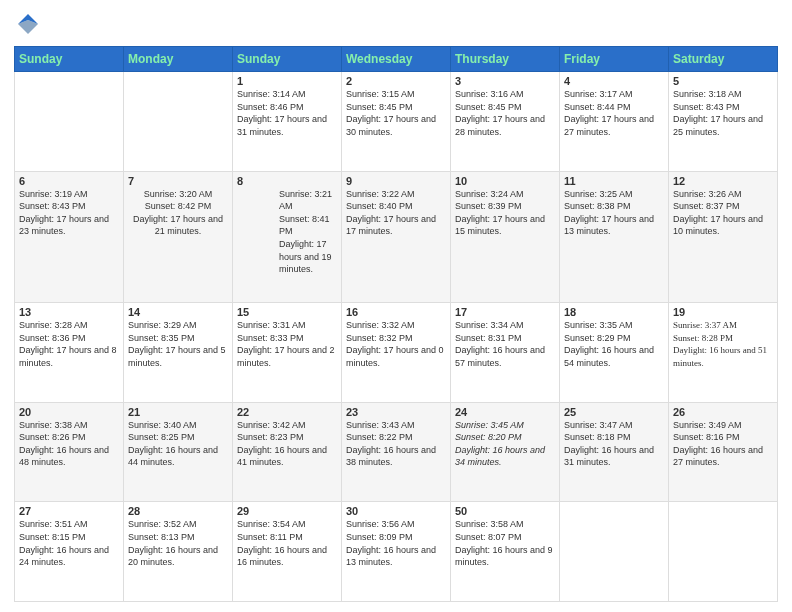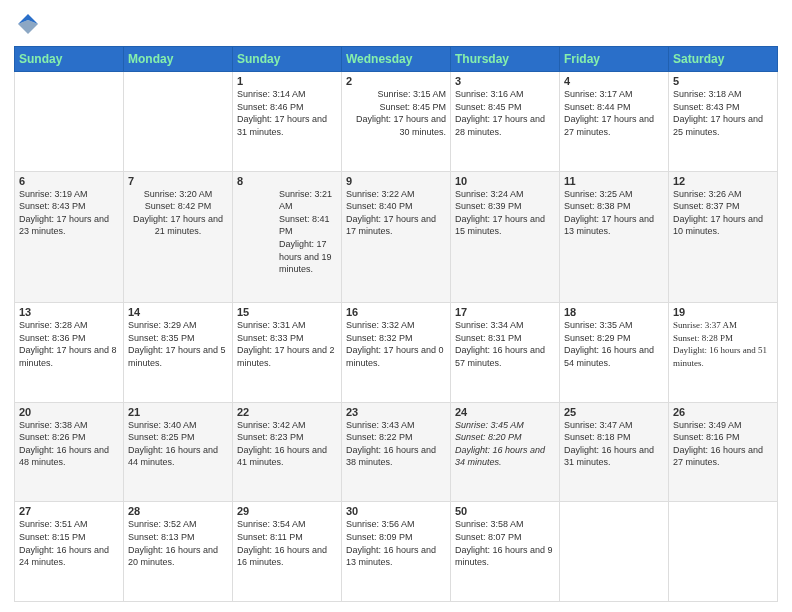--- a/index.html
+++ b/index.html
@@ -143,21 +143,21 @@
           <td class="empty"></td>
           <td class="empty"></td>
           <td>
             <span class="day-number">1</span>
             <div class="day-info" style="white-space: pre-line;">Sunrise: 3:14 AM
 Sunset: 8:46 PM
 Daylight: 17 hours and 31 minutes.</div>
           </td>
           <td>
             <span class="day-number">2</span>
-            <div class="day-info" style="white-space: pre-line; text-align: right;">Sunrise: 3:15 AM
+            <div class="day-info" style="white-space: pre-line;">Sunrise: 3:15 AM
 Sunset: 8:45 PM
 Daylight: 17 hours and 30 minutes.</div>
           </td>
           <td>
             <span class="day-number">3</span>
             <div class="day-info" style="white-space: pre-line;">Sunrise: 3:16 AM
 Sunset: 8:45 PM
 Daylight: 17 hours and 28 minutes.</div>
           </td>
           <td>

